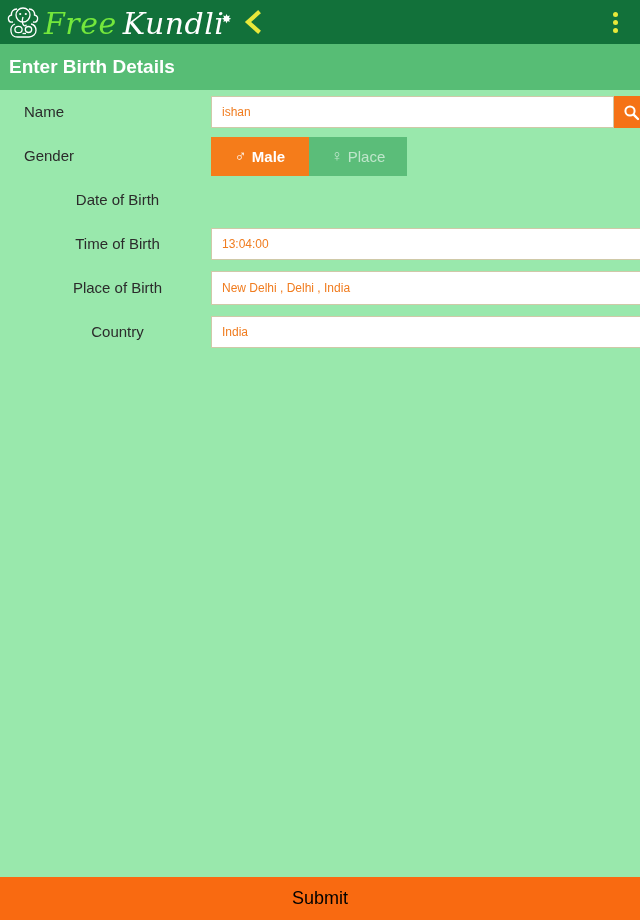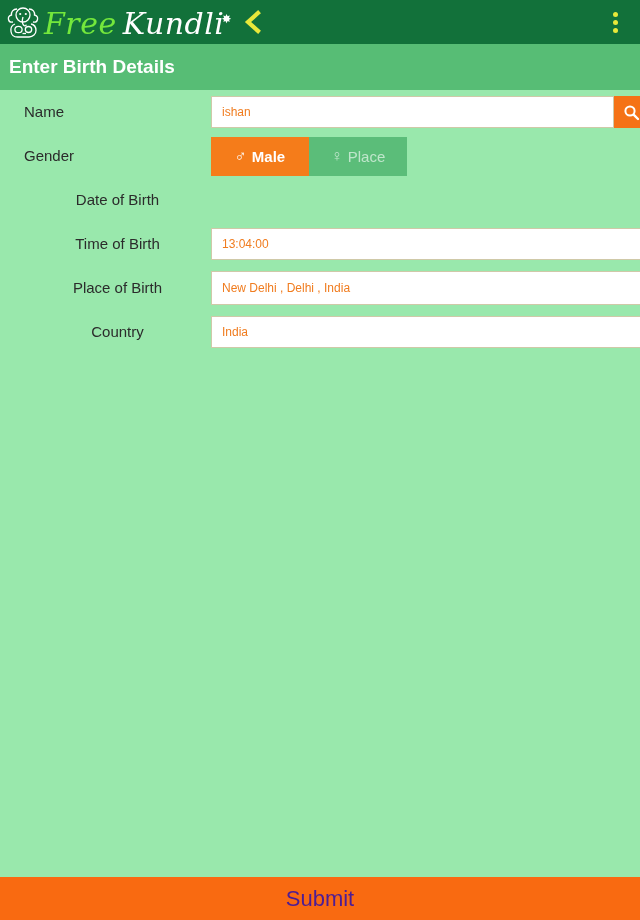--- a/index.html
+++ b/index.html
@@ -187,22 +187,22 @@
     left: 0;
     top: 877px;
     width: 640px;
     height: 43px;
     background: #f96a11;
     display: flex;
     align-items: center;
     justify-content: center;
   }
   .submit-label {
-    color: #4c1d95;
-    font-size: 22px;
+    color: #000000;
+    font-size: 18px;
   }
 </style>
 </head>
 <body>
 
 <div class="appbar">
 
   <svg class="logo-icon" viewBox="0 0 34 36">
     <g fill="none" stroke="#ffffff" stroke-width="1.3">
       <path d="M11 5 C7 5 5 8 5.5 11 C3 11.5 2 13.5 2.5 15.5 C3 17.5 5 18.5 7 18"></path>

